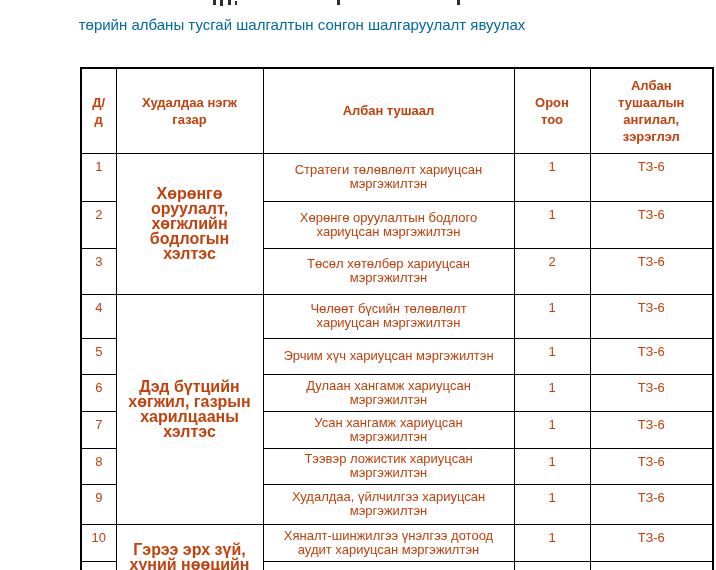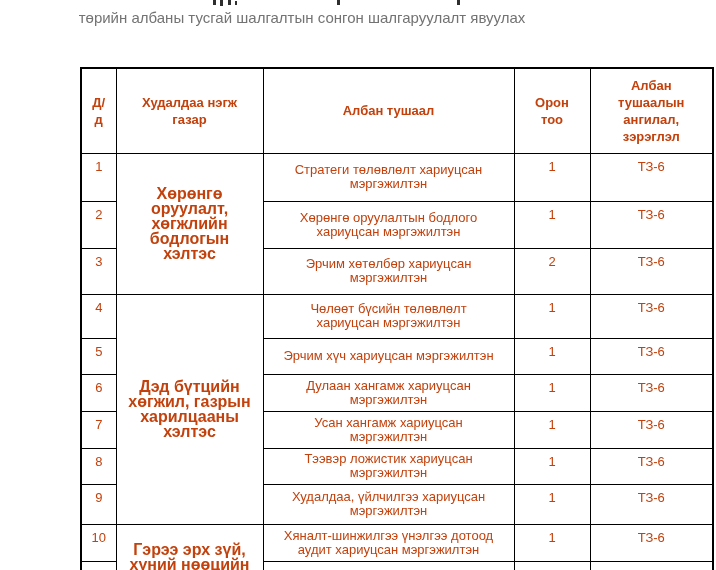--- a/index.html
+++ b/index.html
@@ -10,22 +10,22 @@
     font-family: "Liberation Sans", sans-serif;
   }
   .page {
     position: relative; width: 716px; height: 570px; background: #ffffff;
     color: #1a1a1a;
   }
   
   .frag { position: absolute; background: #2e2e2e; }
   
   .doc-title {
-    position: absolute; top: 6px; left: 0; width: 604px;
-    text-align: center; font-size: 15px; line-height: 23px; color: #737373;
+    position: absolute; top: 13px; left: 0; width: 604px;
+    text-align: center; font-size: 15px; line-height: 23px; color: #0369a1;
   }
   
   table.positions {
     position: absolute; left: 80px; top: 67px;
     width: 632px; border-collapse: collapse; table-layout: fixed;
     border: 2px solid #000;
   }
   table.positions th, table.positions td {
     border: 1px solid #000;
     text-align: center;
@@ -101,21 +101,21 @@
         <td class="c-grd">ТЗ-6</td>
       </tr>
       <tr class="rh2">
         <td class="c-no">2</td>
         <td class="c-pos">Хөрөнгө оруулалтын бодлого хариуцсан мэргэжилтэн</td>
         <td class="c-cnt">1</td>
         <td class="c-grd">ТЗ-6</td>
       </tr>
       <tr class="rh3">
         <td class="c-no">3</td>
-        <td class="c-pos">Эрчим хөтөлбөр хариуцсан мэргэжилтэн</td>
+        <td class="c-pos">Төсөл хөтөлбөр хариуцсан мэргэжилтэн</td>
         <td class="c-cnt">2</td>
         <td class="c-grd">ТЗ-6</td>
       </tr>
       <tr class="rh4">
         <td class="c-no">4</td>
         <td class="c-unit" rowspan="6">Дэд бүтцийн хөгжил, газрын харилцааны хэлтэс</td>
         <td class="c-pos">Чөлөөт бүсийн төлөвлөлт хариуцсан мэргэжилтэн</td>
         <td class="c-cnt">1</td>
         <td class="c-grd">ТЗ-6</td>
       </tr>

